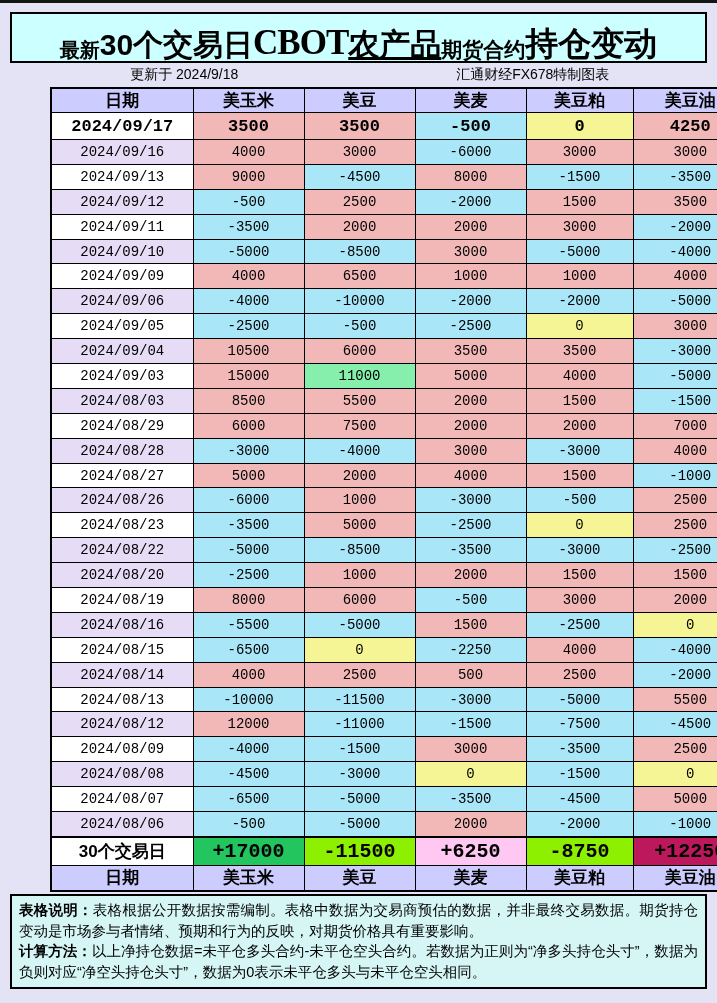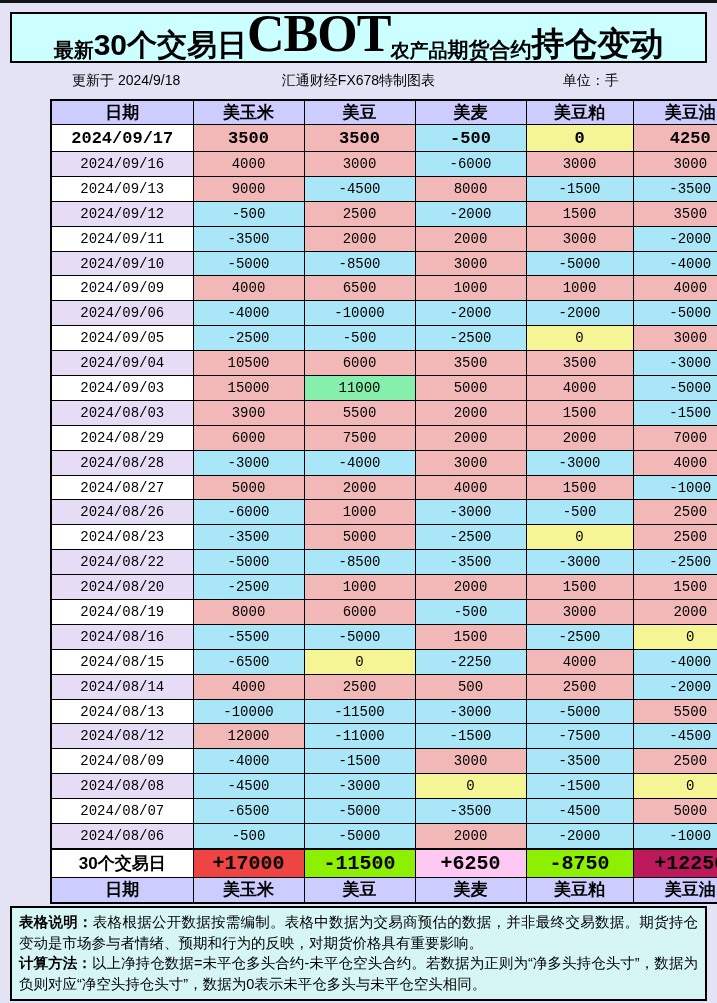--- a/index.html
+++ b/index.html
@@ -16,28 +16,28 @@
 
   
   .title-box{
     height:46px;border:2px solid #000;background:#ccffff;
     display:flex;align-items:flex-end;justify-content:center;
     padding-bottom:1px;
   }
   .title-box span{font-weight:bold;line-height:1;}
   .t-small{font-size:20px;}
   .t-big{font-size:30px;}
-  .t-latin{font-size:52px;font-family:"Liberation Serif","DejaVu Serif",serif;letter-spacing:-1px;}
-  .t-mid{font-size:19px;}
+  .t-latin{font-size:35px;font-family:"Liberation Serif","DejaVu Serif",serif;letter-spacing:-1px;}
+  .t-mid{font-size:31px;text-decoration:underline;}
   .t-sub{font-size:21px;}
   .t-end{font-size:33px;}
 
   
   .subtitle{
-    height:36px;display:flex;align-items:center;font-size:14px;
+    height:24px;display:flex;align-items:center;font-size:14px;
   }
   .subtitle span{flex:1;text-align:center;white-space:nowrap;}
 
   
   table{
     border-collapse:collapse;table-layout:fixed;width:697px;
     border:2px solid #000;
     margin-left:40px;
   }
   td,th{
@@ -80,21 +80,20 @@
       <span class="t-big">30个交易日</span>
       <span class="t-latin">CBOT</span>
       <span class="t-mid">农产品</span>
       <span class="t-sub">期货合约</span>
       <span class="t-end">持仓变动</span>
   </div>
 
   <div class="subtitle">
     <span>更新于 2024/9/18</span>
     <span>汇通财经FX678特制图表</span>
-    <span>单位：手</span>
   </div>
 
   <table>
     <colgroup>
       <col style="width:142px">
         <col style="width:111px">
         <col style="width:111px">
       <col style="width:111px">
         <col style="width:107px">
         <col style="width:115px">
@@ -193,21 +192,21 @@
         <tr class="data-row">
           <td class="date-cell num">2024/09/03</td>
           <td class="value-cell num" style="background: rgb(242, 184, 184);">15000</td>
           <td class="value-cell num" style="background: #86efac;">11000</td>
           <td class="value-cell num" style="background: rgb(242, 184, 184);">5000</td>
           <td class="value-cell num" style="background: rgb(242, 184, 184);">4000</td>
           <td class="value-cell num" style="background: rgb(168, 230, 248);">-5000</td>
         </tr>
         <tr class="data-row">
           <td class="date-cell num alt">2024/08/03</td>
-          <td class="value-cell num" style="background: rgb(242, 184, 184);">3900</td>
+          <td class="value-cell num" style="background: rgb(242, 184, 184);">8500</td>
           <td class="value-cell num" style="background: rgb(242, 184, 184);">5500</td>
           <td class="value-cell num" style="background: rgb(242, 184, 184);">2000</td>
           <td class="value-cell num" style="background: rgb(242, 184, 184);">1500</td>
           <td class="value-cell num" style="background: rgb(168, 230, 248);">-1500</td>
         </tr>
         <tr class="data-row">
           <td class="date-cell num">2024/08/29</td>
           <td class="value-cell num" style="background: rgb(242, 184, 184);">6000</td>
           <td class="value-cell num" style="background: rgb(242, 184, 184);">7500</td>
           <td class="value-cell num" style="background: rgb(242, 184, 184);">2000</td>
@@ -339,21 +338,21 @@
           <td class="value-cell num" style="background: rgb(168, 230, 248);">-500</td>
           <td class="value-cell num" style="background: rgb(168, 230, 248);">-5000</td>
           <td class="value-cell num" style="background: rgb(242, 184, 184);">2000</td>
           <td class="value-cell num" style="background: rgb(168, 230, 248);">-2000</td>
           <td class="value-cell num" style="background: rgb(168, 230, 248);">-1000</td>
         </tr>
       </tbody>
     <tfoot>
       <tr class="summary-row">
           <td class="summary-label">30个交易日</td>
-          <td class="summary-value num" style="background: #ef4444;">+17000</td>
+          <td class="summary-value num" style="background: #22c55e;">+17000</td>
           <td class="summary-value num" style="background: rgb(140, 240, 0);">-11500</td>
           <td class="summary-value num" style="background: rgb(255, 200, 242);">+6250</td>
           <td class="summary-value num" style="background: rgb(140, 240, 0);">-8750</td>
           <td class="summary-value num" style="background: #be185d;">+12250</td>
         </tr>
       <tr class="footer-header-row">
           <td>日期</td>
           <td>美玉米</td>
           <td>美豆</td>
           <td>美麦</td>

